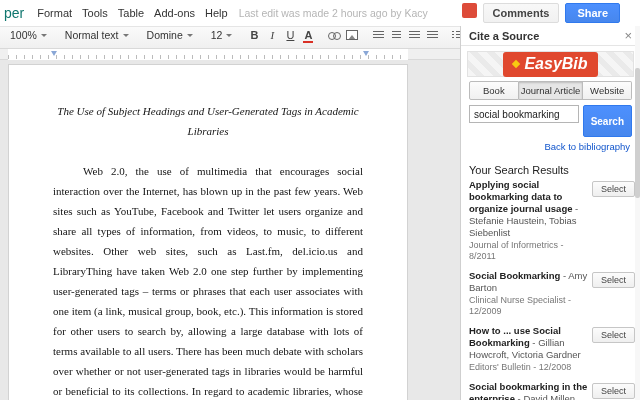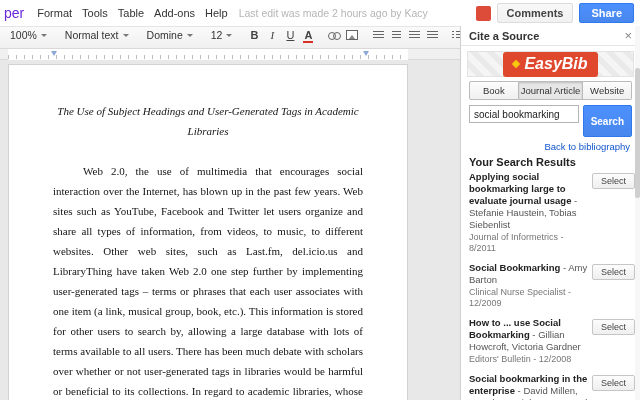--- a/index.html
+++ b/index.html
@@ -5,25 +5,25 @@
   * { box-sizing: border-box; }
   html,body { margin:0; padding:0; }
   body {
     width:640px; height:400px; overflow:hidden; position:relative;
     font-family:"Liberation Sans", sans-serif; background:#fff;
   }
 
   
   .topbar { position:absolute; top:0; left:0; width:640px; height:26px;
     background:#fff; display:flex; align-items:center; padding-left:2px; }
-  .doc-title { font-size:14px; color:#6d28d9; margin:0 8px 0 2px; }
+  .doc-title { font-size:14px; color:#0f766e; margin:0 8px 0 2px; }
   .menu-item { font-size:11px; color:#333; padding:0 5px; cursor:pointer; }
   .last-edit { font-size:10.5px; color:#b5b5b5; margin-left:6px; white-space:nowrap;
     overflow:hidden; max-width:190px; }
-  .topbar-right { margin-left:auto; display:flex; align-items:center; gap:6px; padding-right:6px; }
+  .topbar-right { margin-left:auto; display:flex; align-items:flex-start; gap:6px; padding-right:20px; }
   .avatar { width:15px; height:15px; border-radius:2px; background:#dd4b39; }
   .btn { height:20px; border-radius:2px; font-size:11px; font-weight:bold; cursor:pointer;
     display:flex; align-items:center; }
   .btn-comments { color:#444; background:linear-gradient(#f8f8f8,#f1f1f1);
     border:1px solid #dcdcdc; padding:0 9px; }
   .btn-share { color:#fff; background:linear-gradient(#4d90fe,#4787ed);
     border:1px solid #3079ed; padding:0 11px; }
 
   
   .toolbar { position:absolute; top:26px; left:0; width:460px; height:23px;
@@ -104,21 +104,21 @@
   .tab:first-child { border-left:1px solid #bbb; border-radius:2px 0 0 2px; }
   .tab:last-child { border-radius:0 2px 2px 0;text-align:center; }
   .tab.active { background:#e6e6e6; box-shadow:inset 0 1px 2px rgba(0,0,0,.18); }
   .search-row { display:flex; margin:2px 8px 4px; gap:4px; }
   .search-input { flex:1; min-width:0; height:18px; border:1px solid #b5b5b5;
     font-size:10px; padding:0 4px; color:#222; font-family:"Liberation Sans", sans-serif; }
   .search-btn { height:32px; background:linear-gradient(#4d90fe,#4787ed);
     border:1px solid #3079ed; color:#fff; font-size:10px; font-weight:bold;
     border-radius:2px; padding:0 7px; cursor:pointer; }
   .back-link { text-align:right; font-size:9.5px; color:#1155cc; margin:0 10px 4px; cursor:pointer; }
-  .results-heading { font-size:11px; font-weight:bold; color:#222; margin:4px 8px 3px; }
+  .results-heading { font-size:11px; font-weight:normal; color:#222; margin:12px 8px 3px; }
   .results { margin:0 5px 0 8px; }
   .result { display:flex; align-items:flex-start; gap:4px; margin:0 0 8px; }
   .result-text { flex:1; min-width:0; }
   .result-title { font-size:9.5px; line-height:12px; color:#222; }
   .result-title .t { font-weight:bold; cursor:pointer; }
   .result-title .a { color:#555; }
   .result-meta { font-size:9px; color:#777; line-height:11px; margin-top:1px; }
   .select-btn { font-size:9px; color:#444; background:linear-gradient(#fcfcfc,#efefef);
     border:1px solid #c6c6c6; border-radius:2px; padding:2px 8px; cursor:pointer;
     flex-shrink:0; margin-top:2px; font-family:"Liberation Sans", sans-serif; }
@@ -246,21 +246,21 @@
 
   <div class="back-link">Back to bibliography</div>
 
   <div class="results-heading">Your Search Results</div>
 
   <div class="results">
 
     <div class="result">
       <div class="result-text">
         <div class="result-title">
-          <span class="t">Applying social bookmarking large to evaluate journal usage</span>
+          <span class="t">Applying social bookmarking data to organize journal usage</span>
           <span class="a">- Stefanie Haustein, Tobias Siebenlist</span>
         </div>
         <div class="result-meta">Journal of Informetrics - 8/2011</div>
       </div>
       <button class="select-btn">Select</button>
     </div>
 
     <div class="result">
       <div class="result-text">
         <div class="result-title">

